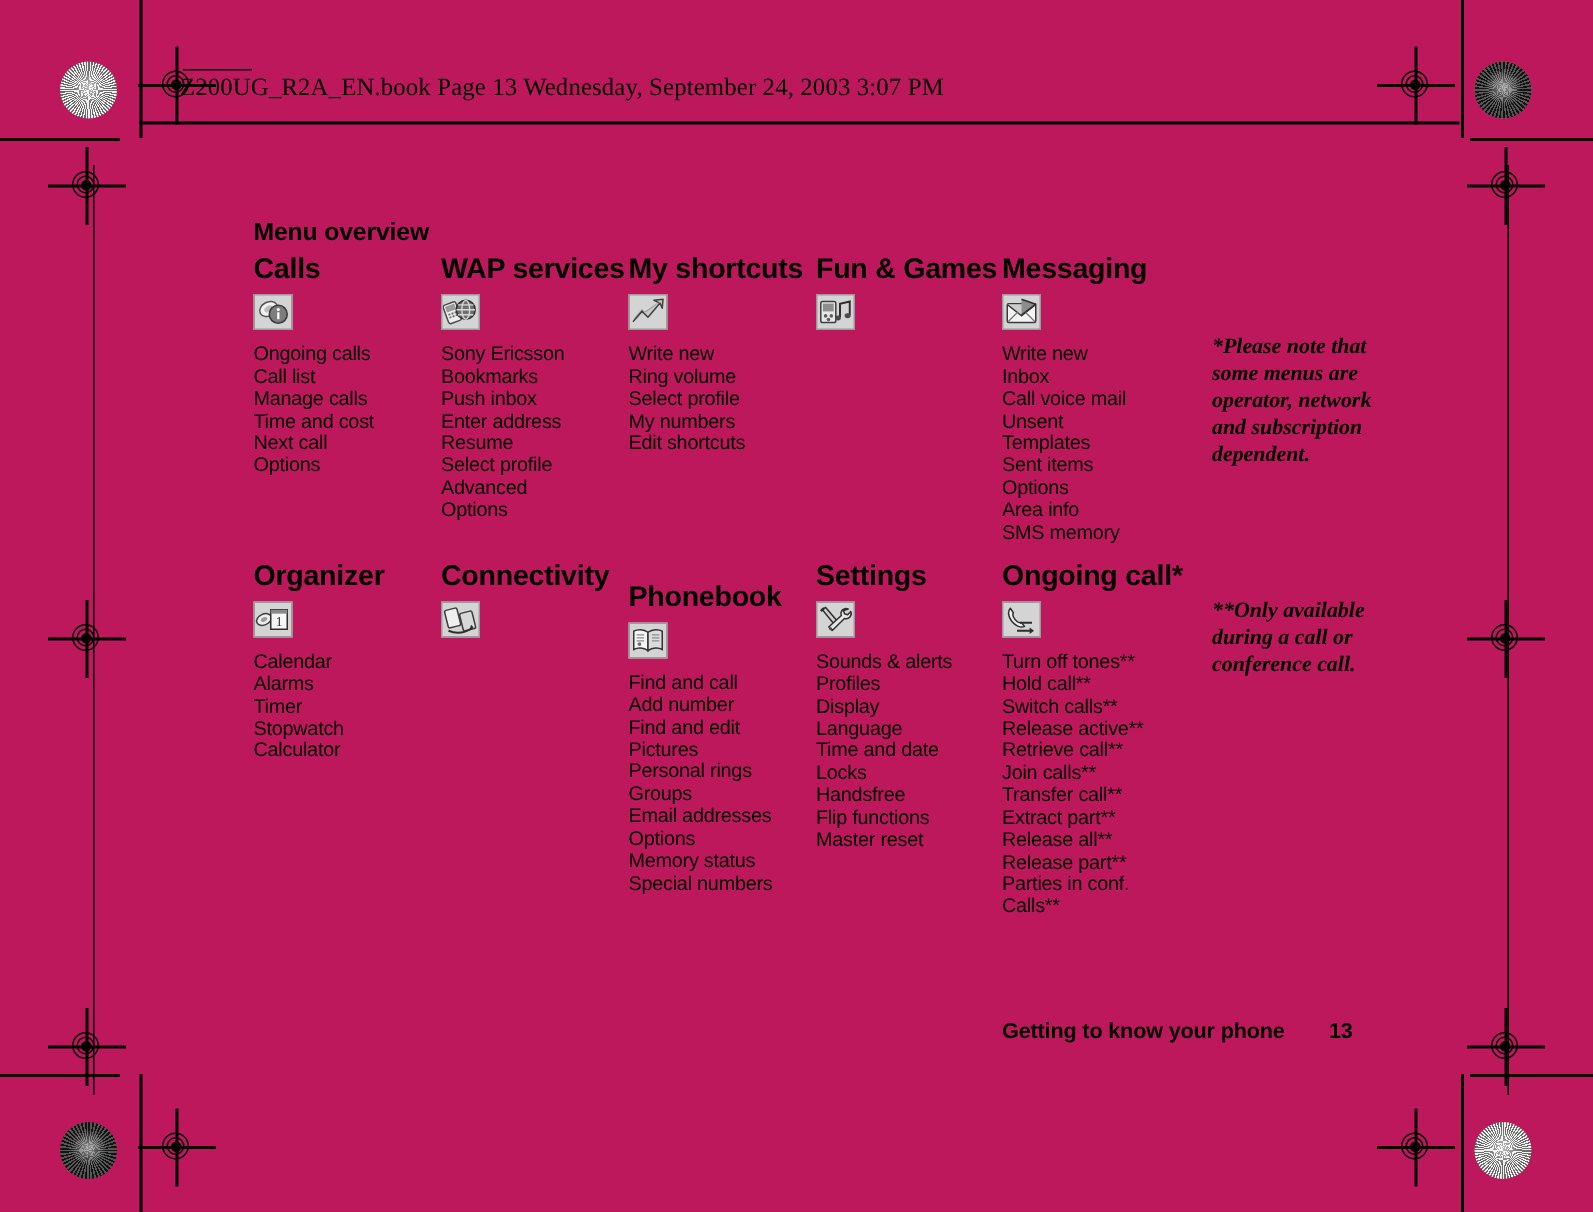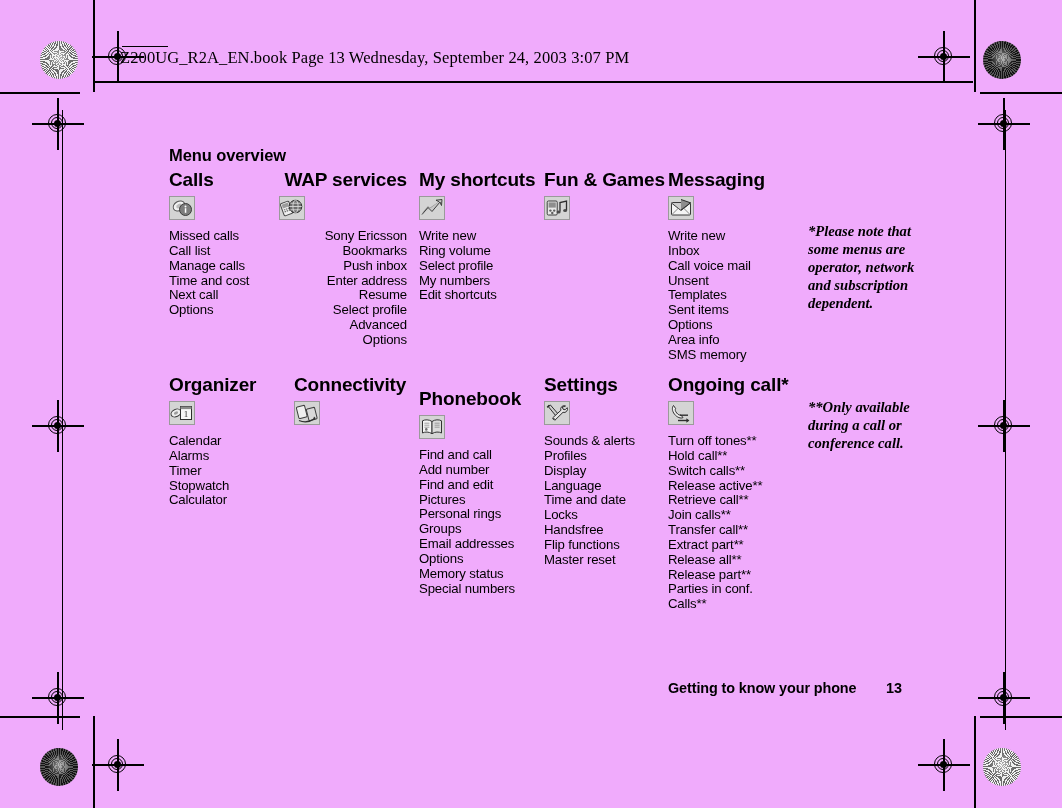--- a/index.html
+++ b/index.html
@@ -4,21 +4,21 @@
 <style>
   html, body {
     margin: 0;
     padding: 0;
     background: #ffffff;
   }
   .page {
     position: relative;
     width: 1062px;
     height: 808px;
-    background: #f0abfc;
+    background: #be185d;
     overflow: hidden;
     font-family: "Liberation Sans", sans-serif;
     color: #000000;
   }
 
   
   .reg {
     position: absolute;
     width: 34px;
     height: 34px;
@@ -287,30 +287,30 @@
     <div class="col-icon">
       <svg width="24" height="22" viewBox="0 0 24 22">
         <ellipse cx="9" cy="9" rx="6.2" ry="4.6" transform="rotate(-30 9 9)" fill="#f2f2f2" stroke="#555" stroke-width="1"></ellipse>
         <ellipse cx="9" cy="9" rx="3" ry="2" transform="rotate(-30 9 9)" fill="#bdbdbd"></ellipse>
         <circle cx="15.5" cy="12.5" r="6" fill="#7d7d7d" stroke="#3a3a3a" stroke-width="1"></circle>
         <circle cx="15.5" cy="9.4" r="1" fill="#fff"></circle>
         <rect x="14.8" y="11.2" width="1.5" height="4.6" fill="#fff"></rect>
       </svg>
     </div>
     <div class="col-items">
-        <div>Missed calls</div>
+        <div>Ongoing calls</div>
         <div>Call list</div>
         <div>Manage calls</div>
         <div>Time and cost</div>
         <div>Next call</div>
         <div>Options</div>
       </div>
   </div>
 
-  <div class="col" style="left:279px; top:172px;text-align:right;">
+  <div class="col" style="left:294px; top:172px;">
     <div class="col-head">WAP services</div>
     <div class="col-icon">
       <svg width="24" height="22" viewBox="0 0 24 22">
         <rect x="2" y="5" width="9" height="13" rx="1.5" transform="rotate(-20 6.5 11.5)" fill="#efefef" stroke="#4a4a4a" stroke-width="1"></rect>
         <g transform="rotate(-20 6.5 11.5)">
           <rect x="3.2" y="6.2" width="6.6" height="4" fill="#9c9c9c"></rect>
           <rect x="3.6" y="11.4" width="1.4" height="1.2" fill="#6d6d6d"></rect>
           <rect x="5.8" y="11.4" width="1.4" height="1.2" fill="#6d6d6d"></rect>
           <rect x="8.0" y="11.4" width="1.4" height="1.2" fill="#6d6d6d"></rect>
           <rect x="3.6" y="13.4" width="1.4" height="1.2" fill="#6d6d6d"></rect>

